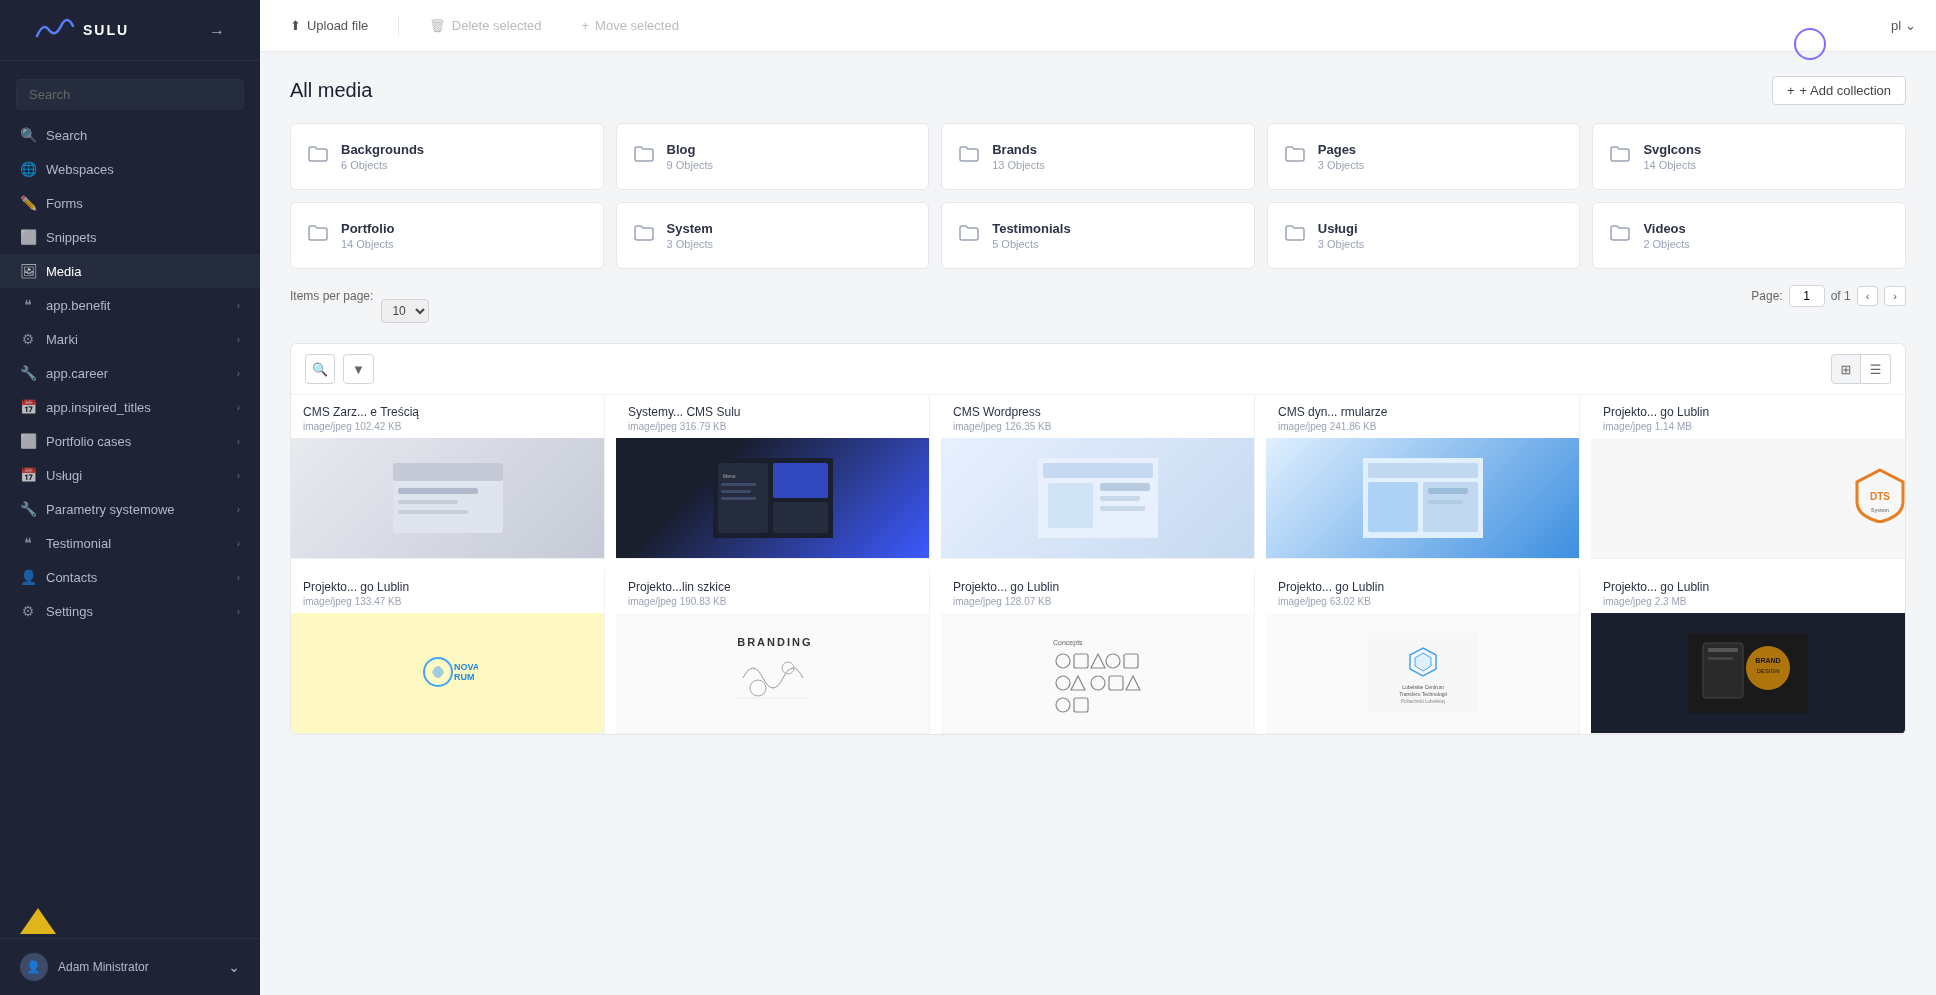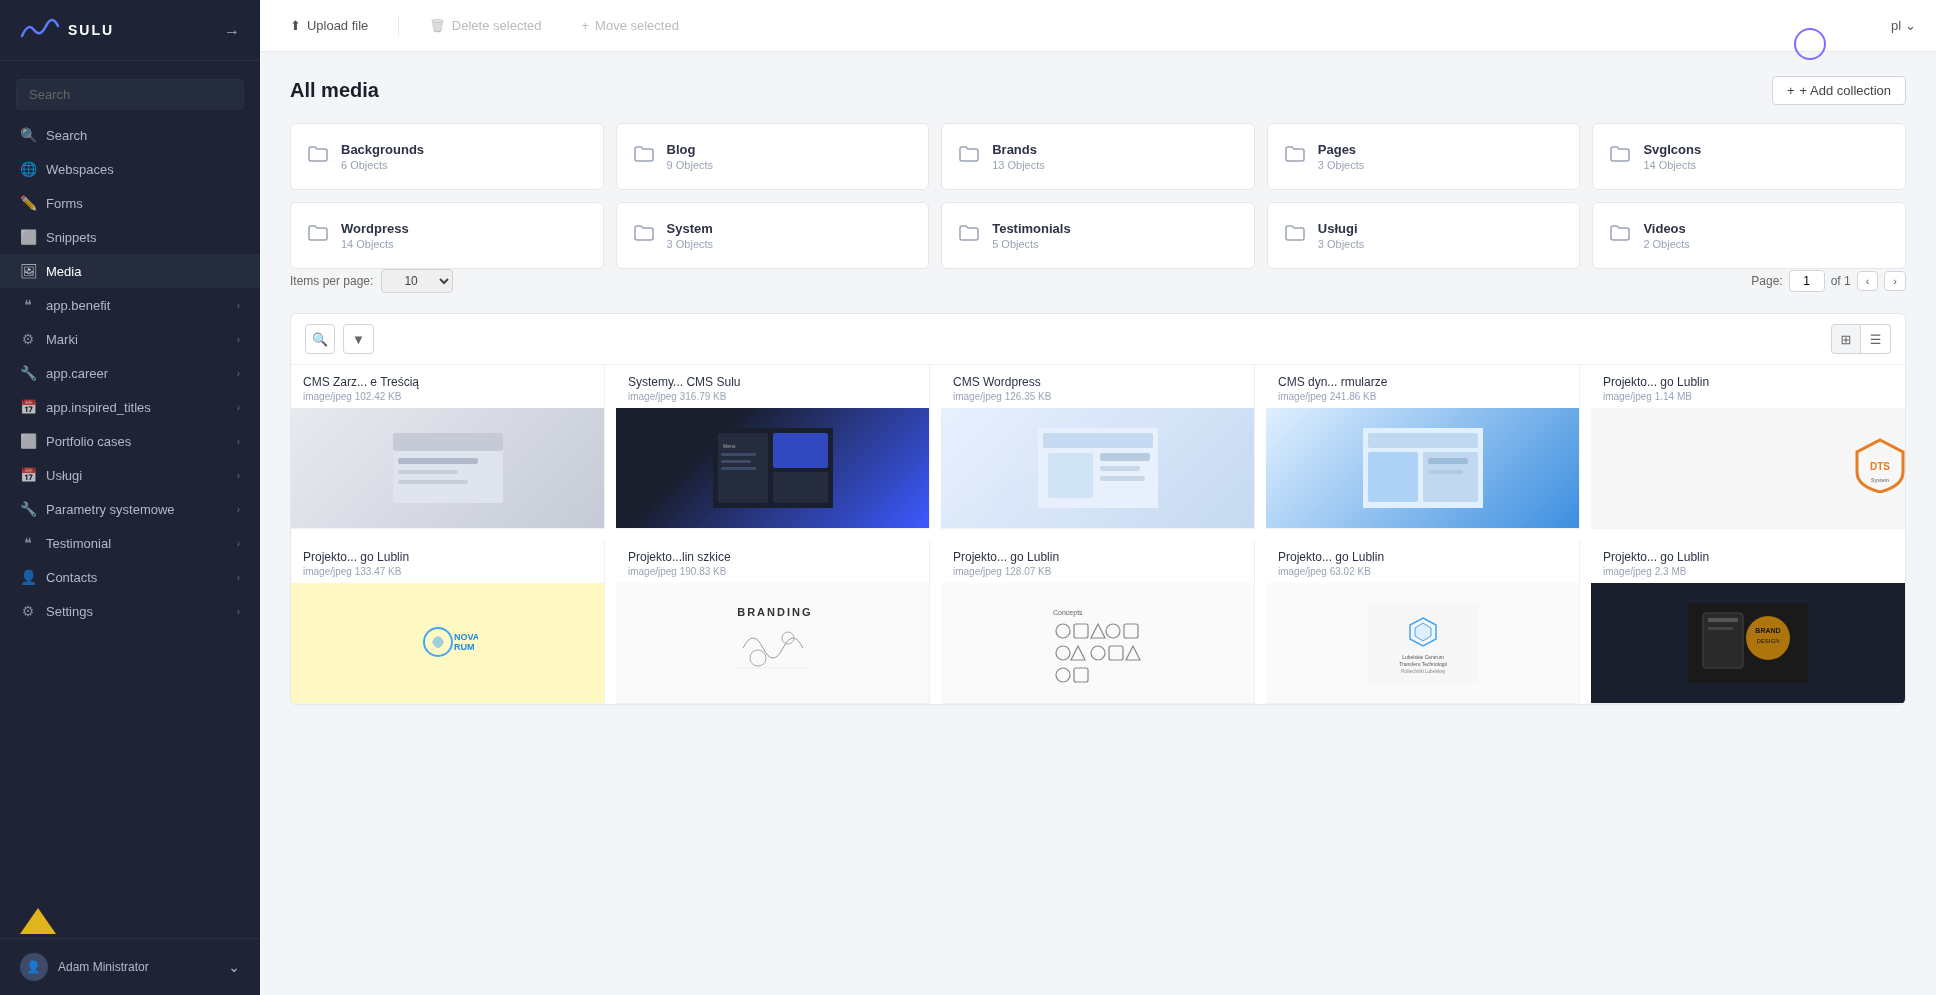--- a/index.html
+++ b/index.html
@@ -13,21 +13,21 @@
       color: #ccc;
       display: flex;
       flex-direction: column;
       height: 100vh;
       overflow: hidden;
     }
     .sidebar-header {
       display: flex;
       align-items: center;
       justify-content: space-between;
-      padding: 18px 20px;
+      padding: 18px 35px;
       border-bottom: 1px solid #2a3045;
       gap: 24px;
     }
     .sidebar-logo {
       display: flex;
       align-items: center;
       gap: 8px;
       color: #fff;
       font-size: 14px;
       font-weight: 600;
@@ -138,21 +138,21 @@
       padding: 24px 30px;
     }
     .content-header {
       display: flex;
       align-items: center;
       justify-content: space-between;
       margin-bottom: 18px;
     }
     .page-title {
       font-size: 20px;
-      font-weight: 700;
+      font-weight: 400;
       color: #1a1f2e;
     }
     .add-collection-btn {
       display: flex;
       align-items: center;
       gap: 5px;
       background: #fff;
       border: 1px solid #d1d5db;
       border-radius: 4px;
       padding: 6px 14px;
@@ -209,24 +209,25 @@
       color: #666;
     }
     .items-per-page {
       display: flex;
       align-items: center;
       gap: 8px;
     }
     .per-page-select {
       border: 1px solid #d1d5db;
       border-radius: 4px;
-      padding: 3px 18px;
+      padding: 3px 6px;
       font-size: 12px;
       color: #444;
       cursor: pointer;
+      margin-top: 30px;
     }
     .page-controls {
       display: flex;
       align-items: center;
       gap: 6px;
     }
     .page-input {
       width: 36px;
       border: 1px solid #d1d5db;
       border-radius: 4px;
@@ -628,21 +629,21 @@
           <div class="folder-count">14 Objects</div>
         </div>
       </div>
       <div class="folder-card">
         <div class="folder-icon-wrap">
           <svg width="22" height="22" viewBox="0 0 22 22">
               <path d="M2 6a2 2 0 012-2h4l2 2h8a2 2 0 012 2v8a2 2 0 01-2 2H4a2 2 0 01-2-2V6z" fill="none" stroke="#9aa3b5" stroke-width="1.5"></path>
             </svg>
         </div>
         <div class="folder-info">
-          <div class="folder-name">Wordpress</div>
+          <div class="folder-name">Portfolio</div>
           <div class="folder-count">14 Objects</div>
         </div>
       </div>
       <div class="folder-card">
         <div class="folder-icon-wrap">
           <svg width="22" height="22" viewBox="0 0 22 22">
               <path d="M2 6a2 2 0 012-2h4l2 2h8a2 2 0 012 2v8a2 2 0 01-2 2H4a2 2 0 01-2-2V6z" fill="none" stroke="#9aa3b5" stroke-width="1.5"></path>
             </svg>
         </div>
         <div class="folder-info">

